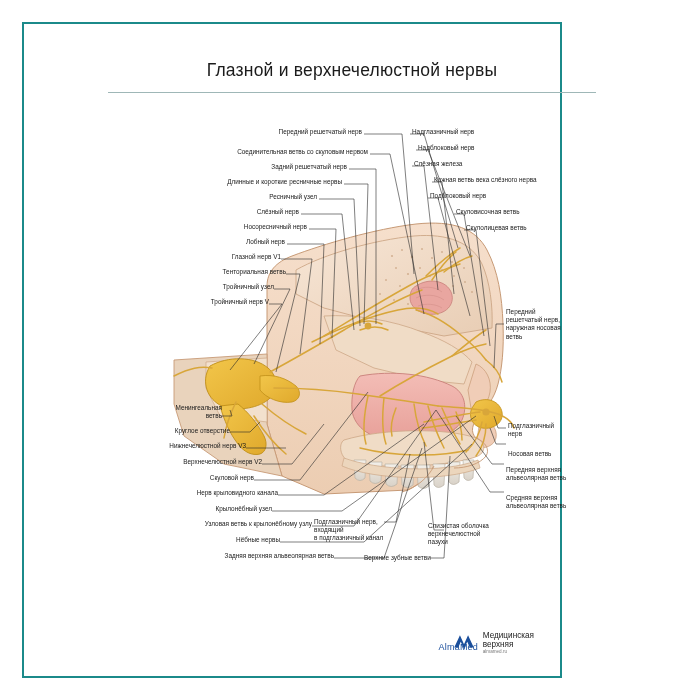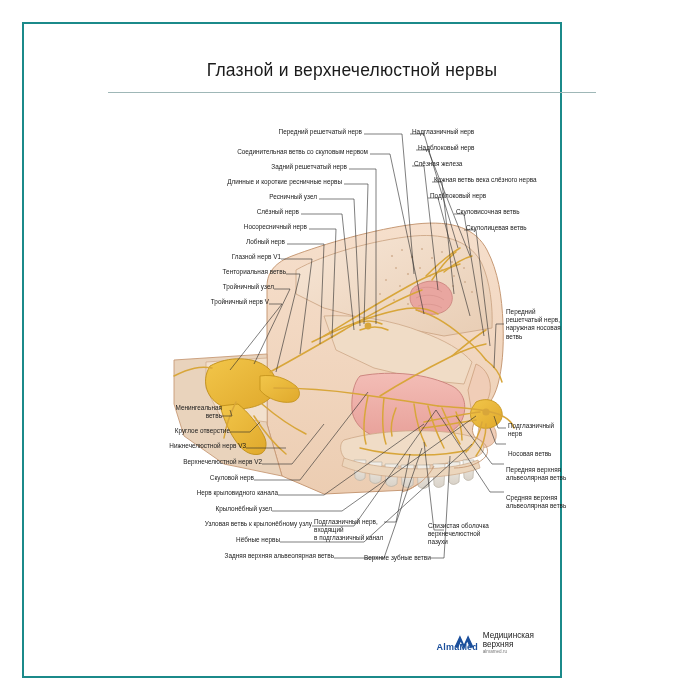--- a/index.html
+++ b/index.html
@@ -65,21 +65,21 @@
     bottom: 22px;
     display: flex;
     align-items: flex-end;
     gap: 6px;
   }
   .logo-mark { width: 26px; height: 26px; }
   .logo-txt { line-height: 1.1; }
   .logo-txt .l1 { font-size: 8.2px; color: #1b1b1b; }
   .logo-txt .l2 { font-size: 8.2px; color: #1b1b1b; }
   .logo-txt .l3 { font-size: 4.6px; color: #7a7a7a; }
-  .logo-name { font-size: 9px; color: #1b4f9c; font-weight: bold; letter-spacing: .2px;}
+  .logo-name { font-size: 9px; color: #1b4f9c; font-weight: normal; letter-spacing: .2px;}
 </style>
 </head>
 <body>
 
 <div id="poster">
   <div class="frame">
 
     <div class="title">Глазной и верхнечелюстной нервы</div>
     <div class="title-rule"></div>
 

